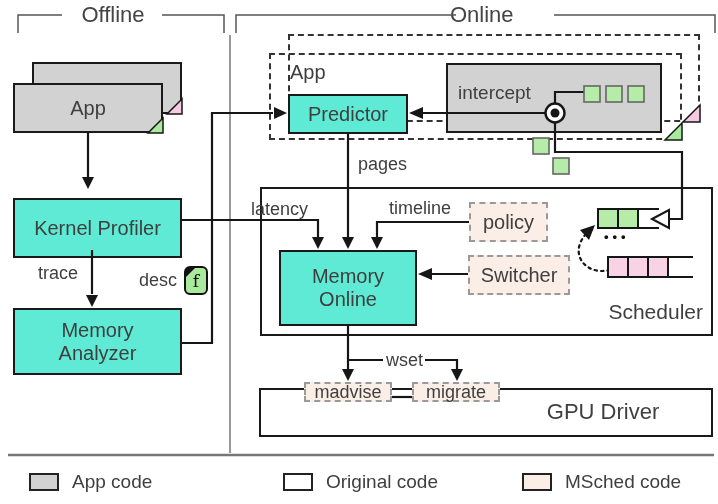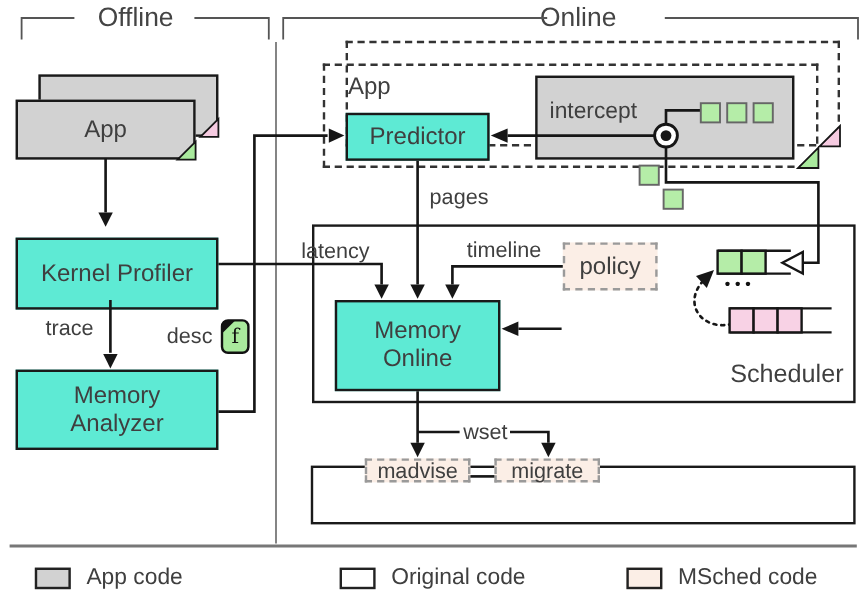--- a/index.html
+++ b/index.html
@@ -86,33 +86,37 @@
 
   <div class="box z1" style="left:260px;top:187px;width:453px;height:149px;background:transparent;"></div>
 
   <div class="lbl f18 z3" style="left:251px;top:199px;">latency</div>
   <div class="lbl f18 z3" style="left:358px;top:154px;">pages</div>
   <div class="lbl f18 z3" style="left:389px;top:198px;">timeline</div>
 
   <div class="dashedsmall z2 f20" style="left:469px;top:202px;width:79px;height:40px;">
     <span>policy</span>
   </div>
+  <div class="dashedsmall z2 f20" style="left:468px;top:255px;width:102px;height:40px;">
+    <span>Switcher</span>
+  </div>
 
   <div class="box peach z2 f20" style="left:279px;top:250px;width:138px;height:76px;flex-direction:column;">
     <span>Memory</span>
     <span>Online</span>
   </div>
 
   <div class="lbl dots z3" style="left:604px;top:229px;">•••</div>
 
   <div class="lbl f21 z3" style="left:585px;top:300px;width:118px;text-align:right;">Scheduler</div>
 
   <div class="lbl f18 z3" style="left:386px;top:350px;">wset</div>
 
   <div class="box whitefill z1" style="left:259px;top:388px;width:454px;height:49px;"></div>
+  <div class="lbl f22 z3" style="left:523px;top:399px;width:160px;text-align:center;">GPU Driver</div>
 
   <div class="dashedsmall z2 f18" style="left:304px;top:382px;width:88px;height:20px;">
     <span>madvise</span>
   </div>
   <div class="dashedsmall z2 f18" style="left:412px;top:382px;width:88px;height:20px;">
     <span>migrate</span>
   </div>
 
   <div class="legend-item" style="left:29px;">
     <span class="swatch" style="background:#d2d2d2;"></span>

